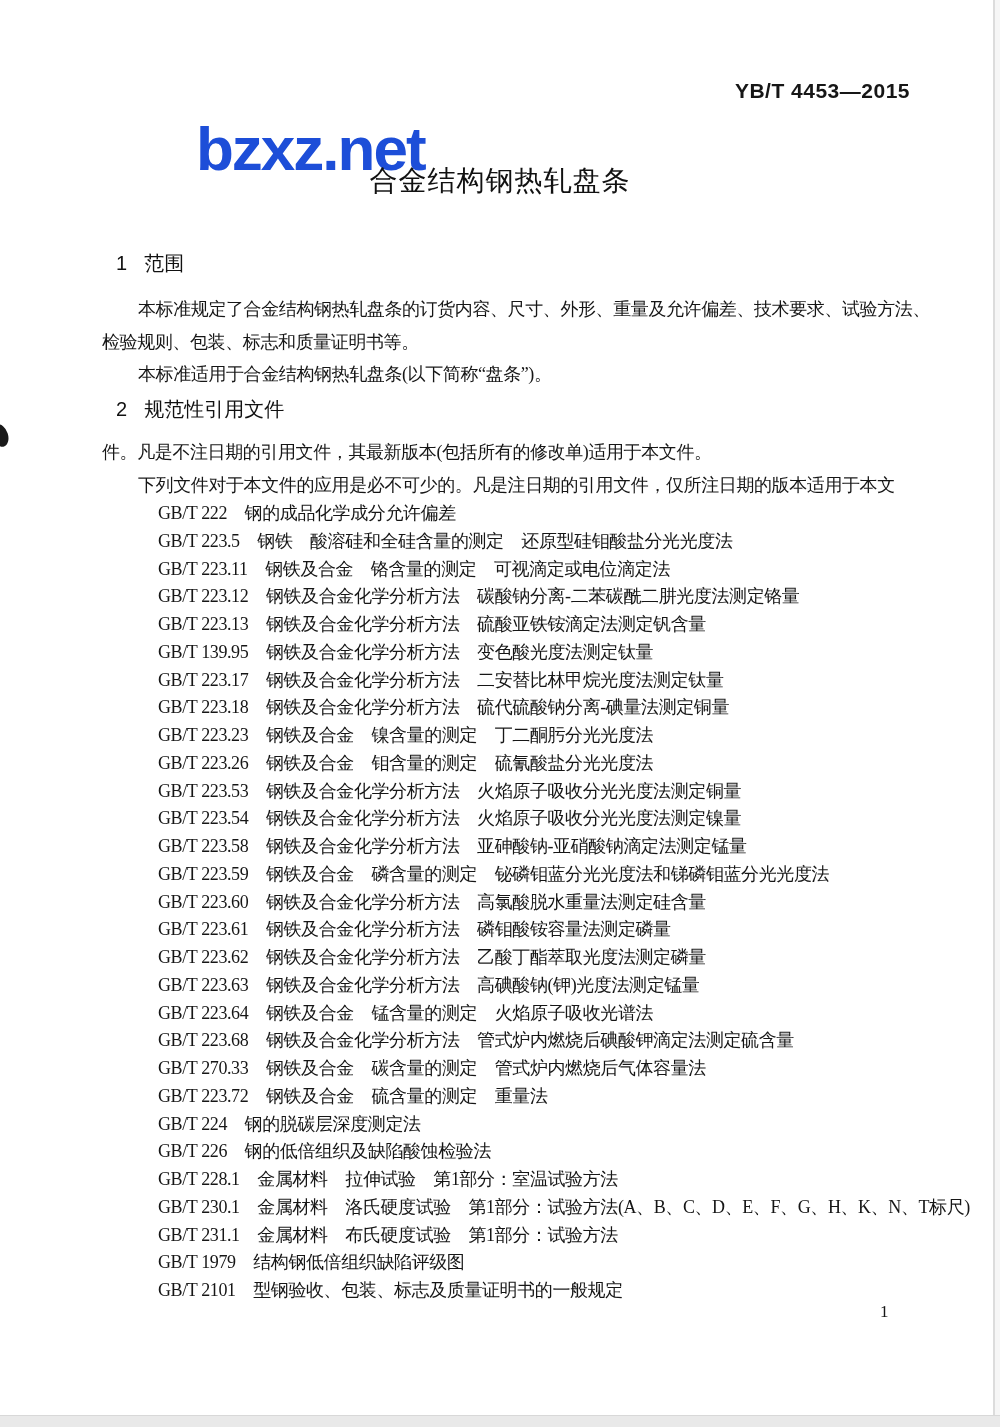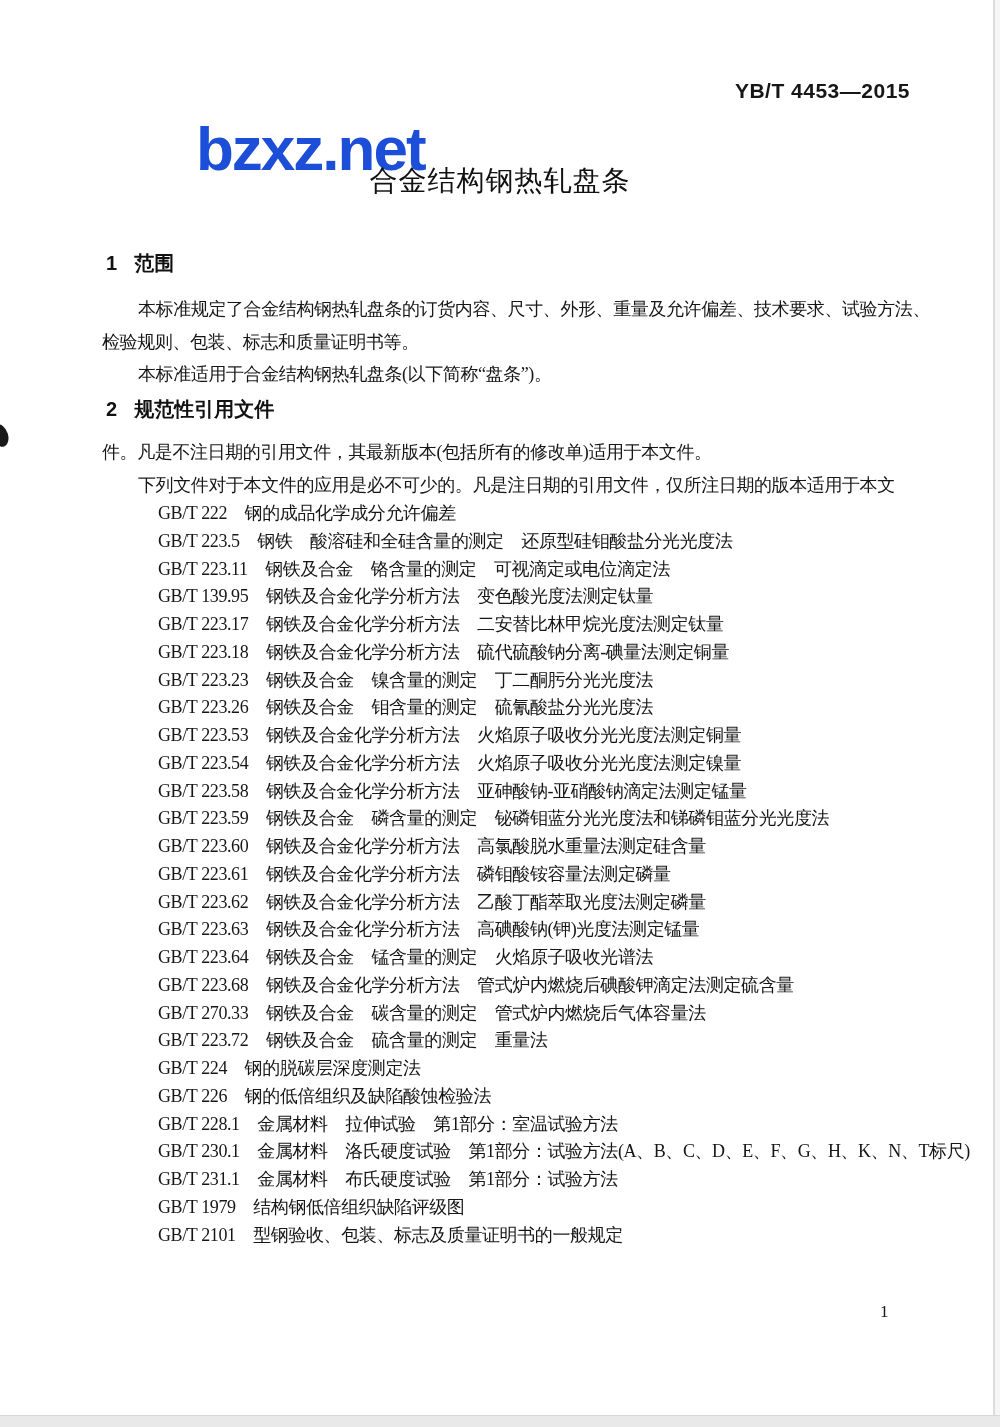--- a/index.html
+++ b/index.html
@@ -18,23 +18,23 @@
     font-family:"Liberation Sans","DejaVu Sans",sans-serif;
     font-weight:bold;font-size:62px;line-height:1.05;
     color:#1d4ed8;letter-spacing:-2px;
   }
   .doc-title{
     position:absolute;top:162px;left:0;width:100%;z-index:2;margin:0;
     text-align:center;font-family:"Liberation Sans","DejaVu Sans",sans-serif;
     font-weight:normal;font-size:28px;letter-spacing:1px;color:#111;
   }
   .sec-heading{
-    position:absolute;left:106px;z-index:2;
+    position:absolute;left:116px;z-index:2;
     font-family:"Liberation Sans","DejaVu Sans",sans-serif;
-    font-weight:bold;font-size:20px;color:#111;
+    font-weight:normal;font-size:20px;color:#111;
   }
   .sec-no{display:inline-block;margin-right:17px;}
   .body-block{position:absolute;left:102px;width:845px;z-index:2;}
   .line{
     height:32.6px;line-height:32.6px;white-space:nowrap;
     font-size:18px;letter-spacing:-0.4px;
   }
   .line.indent{text-indent:2em;}
   .refs{position:absolute;top:500px;left:158px;width:840px;z-index:2;}
   .ref-line{
@@ -80,20 +80,22 @@
 
   <div class="body-block" style="top:436px">
       <div class="line">件。凡是不注日期的引用文件，其最新版本(包括所有的修改单)适用于本文件。</div>
       <div class="line indent">下列文件对于本文件的应用是必不可少的。凡是注日期的引用文件，仅所注日期的版本适用于本文</div>
     </div>
 
   <div class="refs">
       <div class="ref-line">GB/T 222　钢的成品化学成分允许偏差</div>
       <div class="ref-line">GB/T 223.5　钢铁　酸溶硅和全硅含量的测定　还原型硅钼酸盐分光光度法</div>
       <div class="ref-line">GB/T 223.11　钢铁及合金　铬含量的测定　可视滴定或电位滴定法</div>
+      <div class="ref-line">GB/T 223.12　钢铁及合金化学分析方法　碳酸钠分离-二苯碳酰二肼光度法测定铬量</div>
+      <div class="ref-line">GB/T 223.13　钢铁及合金化学分析方法　硫酸亚铁铵滴定法测定钒含量</div>
       <div class="ref-line">GB/T 139.95　钢铁及合金化学分析方法　变色酸光度法测定钛量</div>
       <div class="ref-line">GB/T 223.17　钢铁及合金化学分析方法　二安替比林甲烷光度法测定钛量</div>
       <div class="ref-line">GB/T 223.18　钢铁及合金化学分析方法　硫代硫酸钠分离-碘量法测定铜量</div>
       <div class="ref-line">GB/T 223.23　钢铁及合金　镍含量的测定　丁二酮肟分光光度法</div>
       <div class="ref-line">GB/T 223.26　钢铁及合金　钼含量的测定　硫氰酸盐分光光度法</div>
       <div class="ref-line">GB/T 223.53　钢铁及合金化学分析方法　火焰原子吸收分光光度法测定铜量</div>
       <div class="ref-line">GB/T 223.54　钢铁及合金化学分析方法　火焰原子吸收分光光度法测定镍量</div>
       <div class="ref-line">GB/T 223.58　钢铁及合金化学分析方法　亚砷酸钠-亚硝酸钠滴定法测定锰量</div>
       <div class="ref-line">GB/T 223.59　钢铁及合金　磷含量的测定　铋磷钼蓝分光光度法和锑磷钼蓝分光光度法</div>
       <div class="ref-line">GB/T 223.60　钢铁及合金化学分析方法　高氯酸脱水重量法测定硅含量</div>

